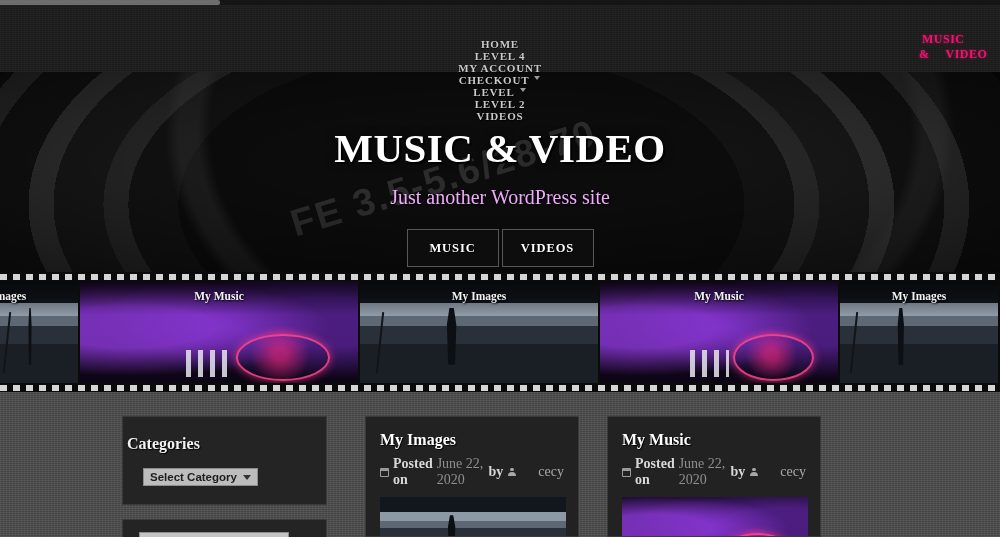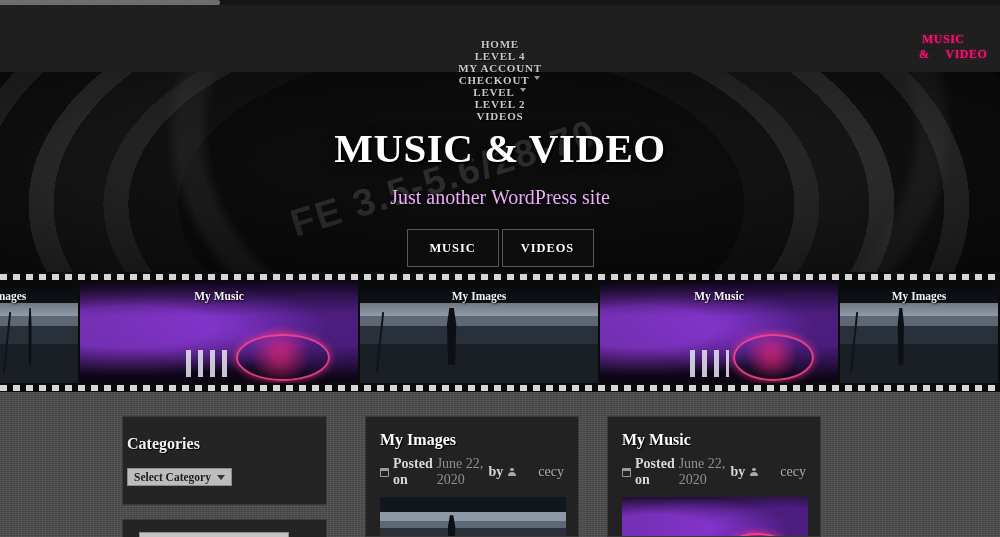--- a/index.html
+++ b/index.html
@@ -257,24 +257,25 @@
     font-weight:bold;font-size:16px;
     color:#f2f2f2;
     text-shadow:1px 1px 1px #000;
     margin-bottom:14px;
   }
   .select{
     display:inline-flex;align-items:center;gap:6px;
     background:#bdbdbd;
     border:1px solid #8d8d8d;
     color:#1d1d1d;
-    font-family:Liberation Serif, serif;
+    font-family:Liberation Sans, sans-serif;
     font-size:11.5px;font-weight:bold;
     padding:2px 6px;
     cursor:pointer;
+    margin-left:16px;
   }
   .select .chev2{
     width:0;height:0;
     border-left:4px solid transparent;
     border-right:4px solid transparent;
     border-top:5px solid #333;
   }
   .widget2{
     width:205px;margin-top:14px;
     background:#242424;border:1px solid #3a3a3a;

